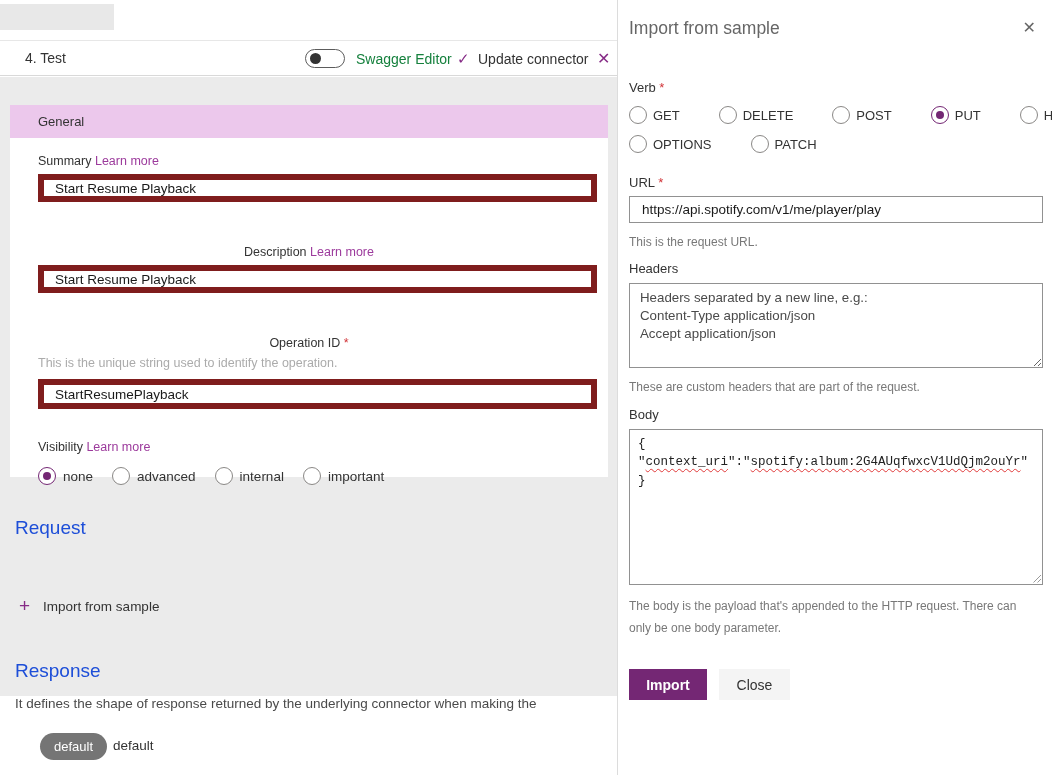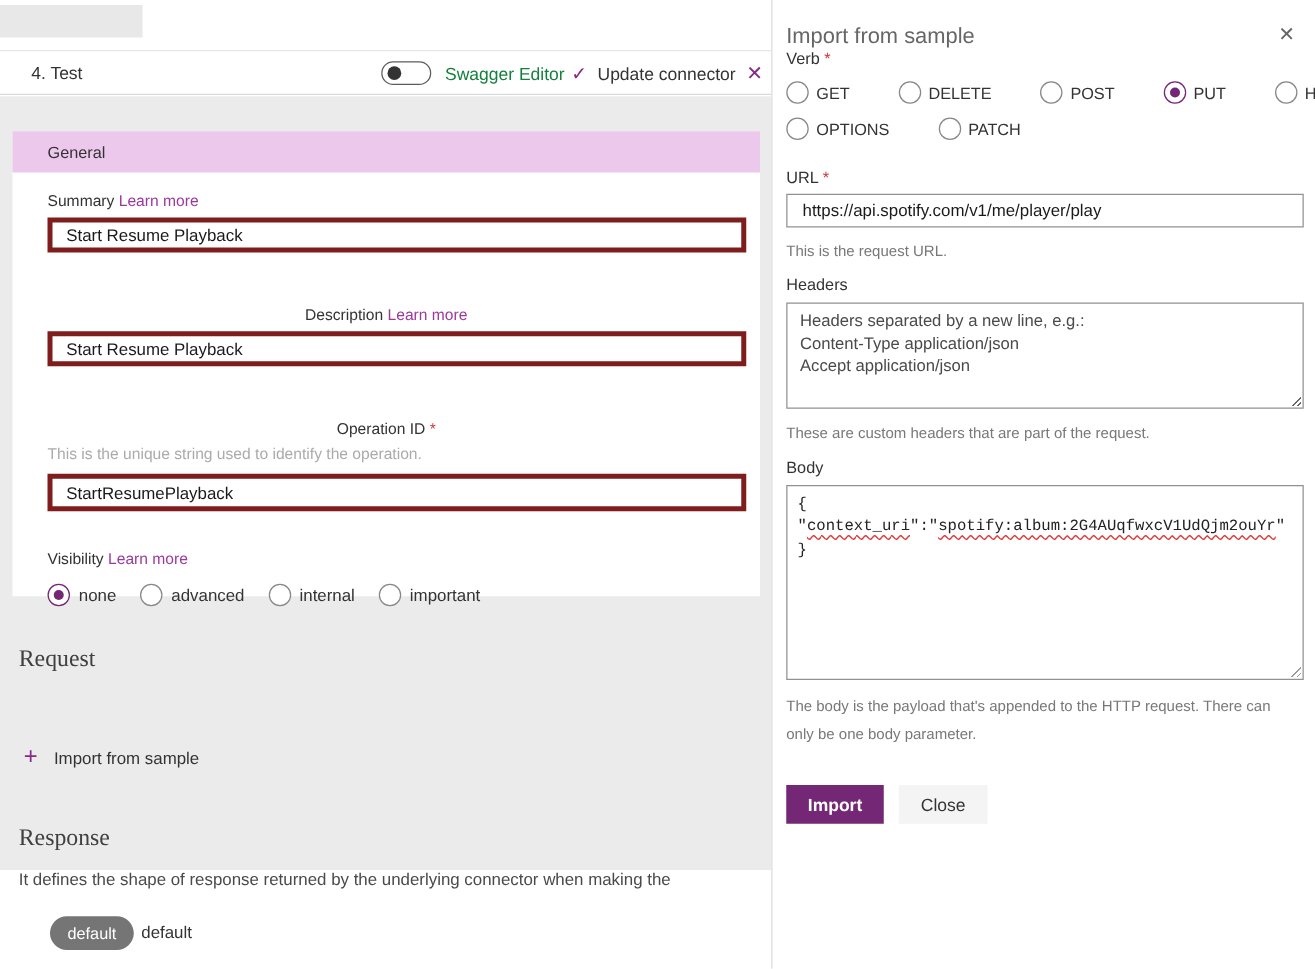--- a/index.html
+++ b/index.html
@@ -25,55 +25,55 @@
   .gray-area { position:absolute; left:0; top:77px; width:617px; height:619px; background:#ebebeb; }
 
   .card { position:absolute; left:10px; top:28px; width:598px; height:372px; background:#fff; }
   .card-header { height:33px; background:#ecc8ec; display:flex; align-items:center;
     padding-left:28px; font-size:13px; color:#333; }
   .card-body { padding:16px 28px 0 28px; }
   .field-label { font-size:12.5px; color:#333; margin-bottom:6px; }
   .learn-more { color:#9c3a9c; text-decoration:none; cursor:pointer; }
   .req-star { color:#d13438; }
   .help-text { font-size:12.5px; color:#ababab; margin-bottom:9px; }
-  .text-input { display:block; width:559px; height:28px; border:4px solid #7f1d1d;
+  .text-input { display:block; width:559px; height:28px; border:6px solid #7f1d1d;
     padding:0 11px; font-size:13.5px; color:#1a1a1a; font-family:"Liberation Sans", sans-serif;
     background:#fff; outline:none; } .gap2 { margin-top:43px;text-align:center; } .gap3 { margin-top:31px; }
   .op-input { height:30px; }
 
   .radio-row { display:flex; align-items:center; margin-top:13px; }
   .radio-item { display:flex; align-items:center; cursor:pointer; }
   .radio-circle { position:relative; width:18px; height:18px; border:1px solid #8a8886;
     border-radius:50%; background:#fff; flex:0 0 18px; }
   .radio-item.checked .radio-circle { border-color:#742774; }
   .radio-item.checked .radio-circle::after { content:""; position:absolute; left:4px; top:4px;
     width:8px; height:8px; border-radius:50%; background:#742774; }
   .radio-label { font-size:13.5px; color:#333; margin-left:7px; }
   .vis-row .radio-item { margin-right:19px; }
 
-  .section-title { position:absolute; left:15px; font-size:19px; font-weight:400; color:#404040;font-family:Liberation Serif, serif; }
+  .section-title { position:absolute; left:15px; font-size:19px; font-weight:400; color:#1d4ed8; }
   .section-desc { position:absolute; left:15px; width:566px; font-size:13.5px;
     color:#4a4a4a; line-height:1.55; }
   .import-link { position:absolute; left:19px; top:518px; display:flex; align-items:center; cursor:pointer; }
   .plus-icon { color:#862b86; font-size:19px; font-weight:400; }
   .import-link-text { margin-left:13px; font-size:13.5px; color:#333; }
   .response-strip { position:absolute; left:10px; top:641px; width:598px; height:57px; background:#fff; }
   .default-badge { position:absolute; left:30px; top:15px; height:27px; padding:0 14px;
     background:#757575; color:#fff; font-size:13px; border-radius:14px;
     display:flex; align-items:center; cursor:pointer; }
   .default-label { position:absolute; left:103px; top:20px; font-size:13.5px; color:#333; }
 
   
   .panel { position:absolute; left:617px; top:0; width:435px; height:775px; background:#fff;
     border-left:1px solid #dcdcdc; padding:18px 10px 0 11px; }
   .panel-header { display:flex; justify-content:space-between; align-items:flex-start; }
   .panel-title { font-size:17.5px; font-weight:400; color:#666; }
   .panel-close { color:#666; font-size:16px; cursor:pointer; margin-right:6px; }
   .p-label { font-size:13px; color:#333; }
-  .verb-label { }
+  .verb-label { margin-top:41px; }
   .verb-radios .radio-row { margin-top:11px;gap:25px; }
   .verb-radios .radio-item { margin-right:14px; }
   .verb-radios .radio-label { font-size:13px; margin-left:6px; }
   .url-label { margin-top:22px; }
   .p-input { display:block; width:414px; height:27px; border:1px solid #919191;
     margin-top:6px; padding:0 12px; font-size:13.5px; color:#1a1a1a;
     font-family:"Liberation Sans", sans-serif; background:#fff; outline:none; }
   .p-help { font-size:12px; color:#787878; margin-top:8px; line-height:1.9; }
   .headers-label { margin-top:7px; }
   .headers-area { display:block; width:414px; height:85px; border:1px solid #919191;

